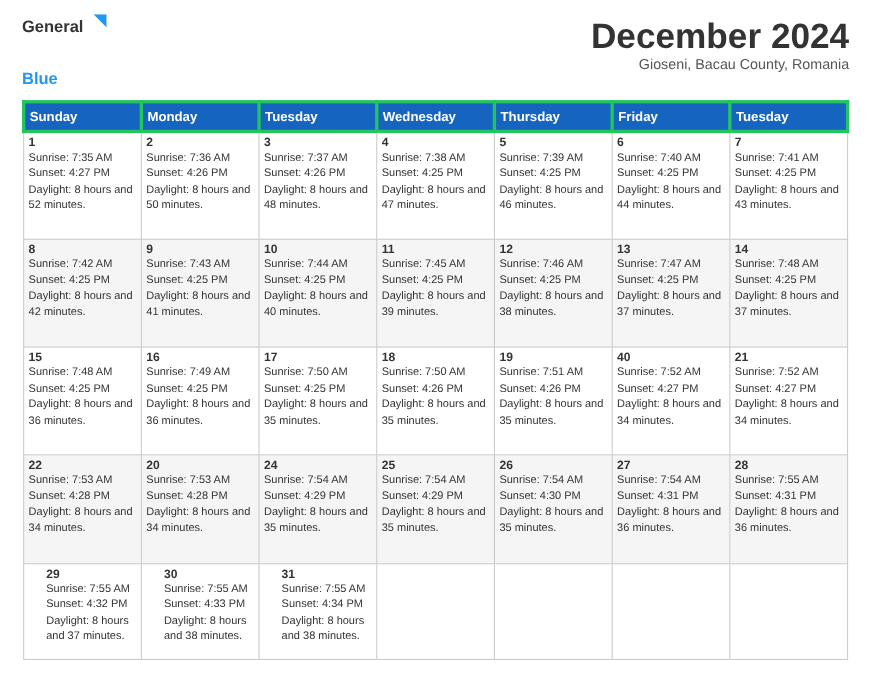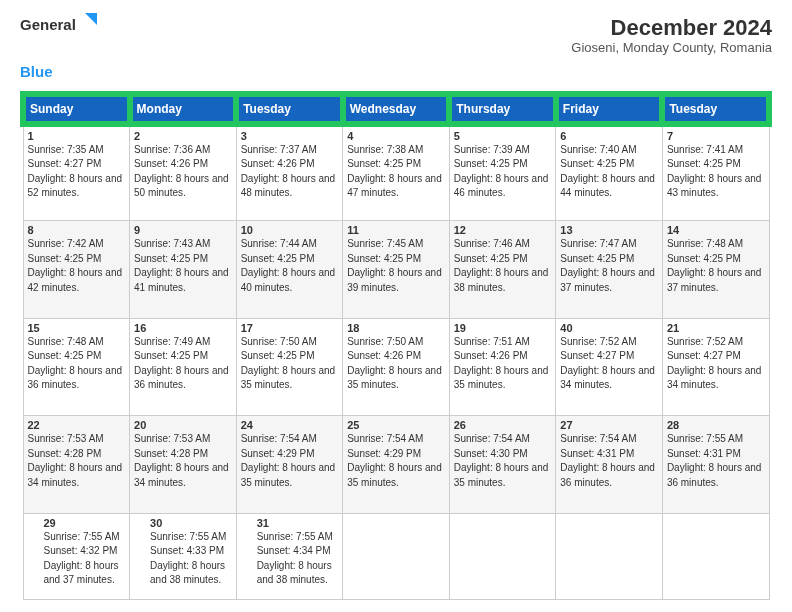--- a/index.html
+++ b/index.html
@@ -25,21 +25,21 @@
     }
     .logo {
       display: flex;
       align-items: center;
       gap: 4px;
     }
     .title-block {
       text-align: right;
     }
     .month-title {
-      font-size: 22px;
+      font-size: 32px;
       font-weight: bold;
       color: #333;
       line-height: 1.1;
     }
     .location {
       font-size: 13px;
       color: #555;
     }
     .calendar {
       flex: 1;
@@ -48,21 +48,21 @@
       width: 100%;
       table-layout: fixed;
     }
     .calendar th {
       background: #1565C0;
       color: #fff;
       font-size: 12px;
       font-weight: bold;
       padding: 5px 4px;
       text-align: left;
-      border: 6px solid #22c55e;
+      border: 3px solid #22c55e;
     }
     .calendar td {
       vertical-align: top;
       border: 1px solid #ccc;
       padding: 3px 4px;
       font-size: 9.5px;
       color: #333;
       background: #fff;
       height: 88px;
     }
@@ -99,21 +99,21 @@
       <span style="color:#333;">General</span>
       <svg width="18" height="18" viewBox="0 0 18 18" style="margin-left:1px;margin-top:-6px;">
         <polygon points="6,0 18,0 18,12" fill="#2196F3"></polygon>
       </svg>
     </div>
     <div style="font-size:15px;font-weight:bold;color:#2196F3;margin-top:30px;">Blue</div>
   </div>
 </div>
     <div class="title-block">
       <div class="month-title">December 2024</div>
-      <div class="location">Gioseni, Monday County, Romania</div>
+      <div class="location">Gioseni, Bacau County, Romania</div>
     </div>
   </div>
 
   <table class="calendar">
     <thead>
       <tr>
         <th>Sunday</th>
         <th>Monday</th>
         <th>Tuesday</th>
         <th>Wednesday</th>

